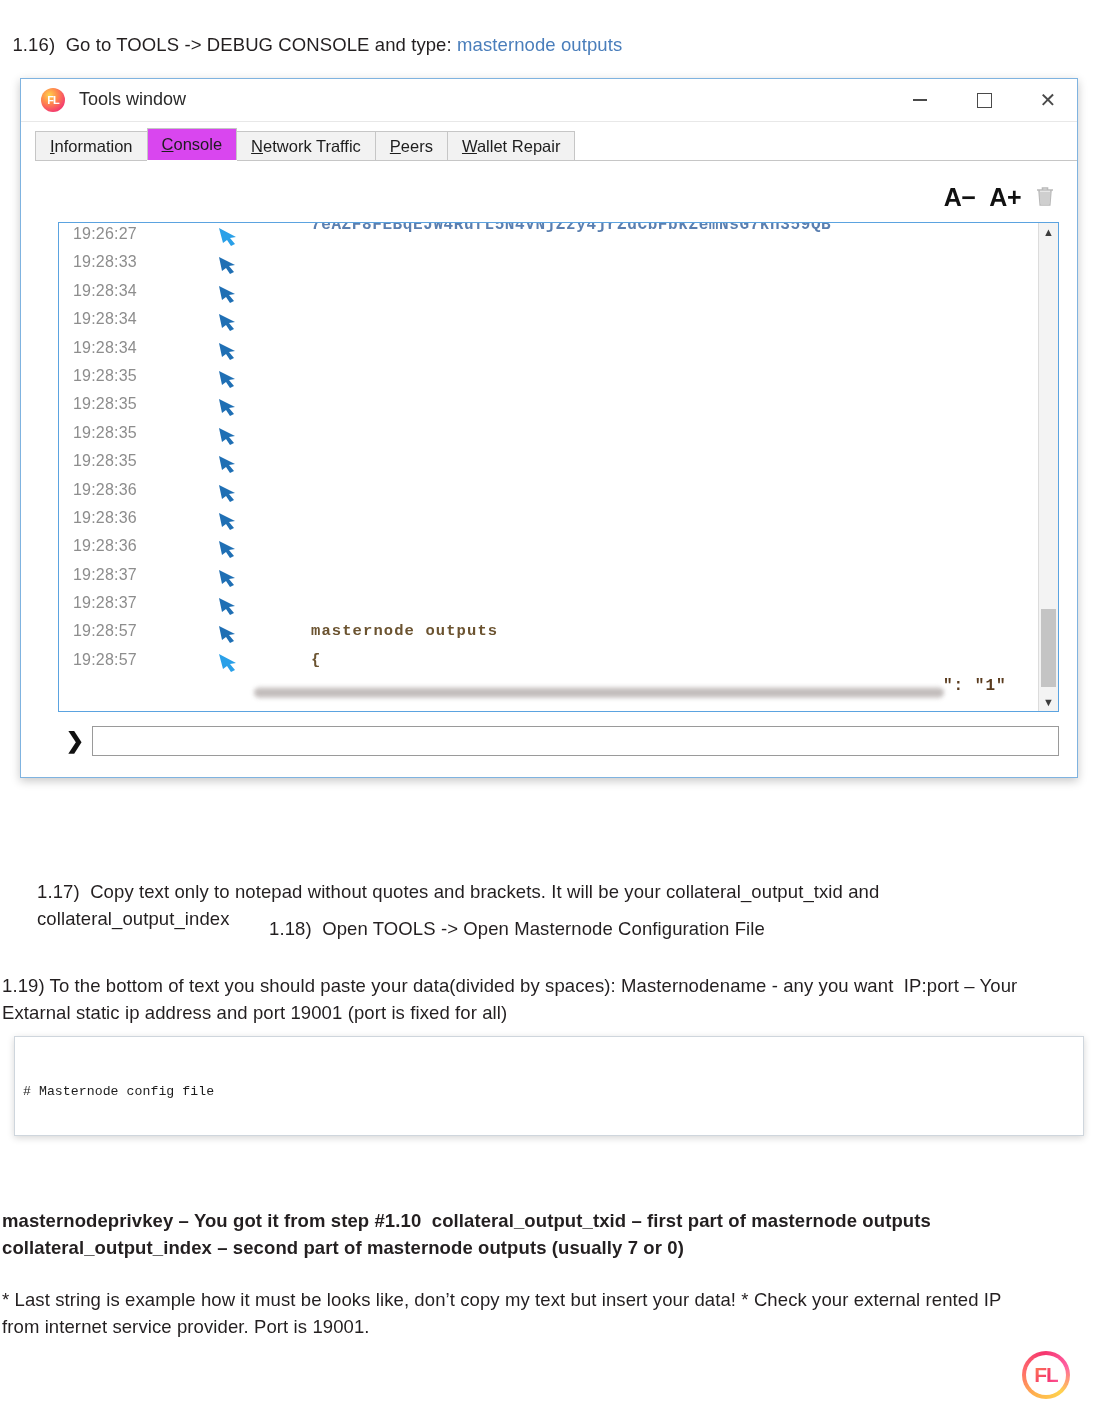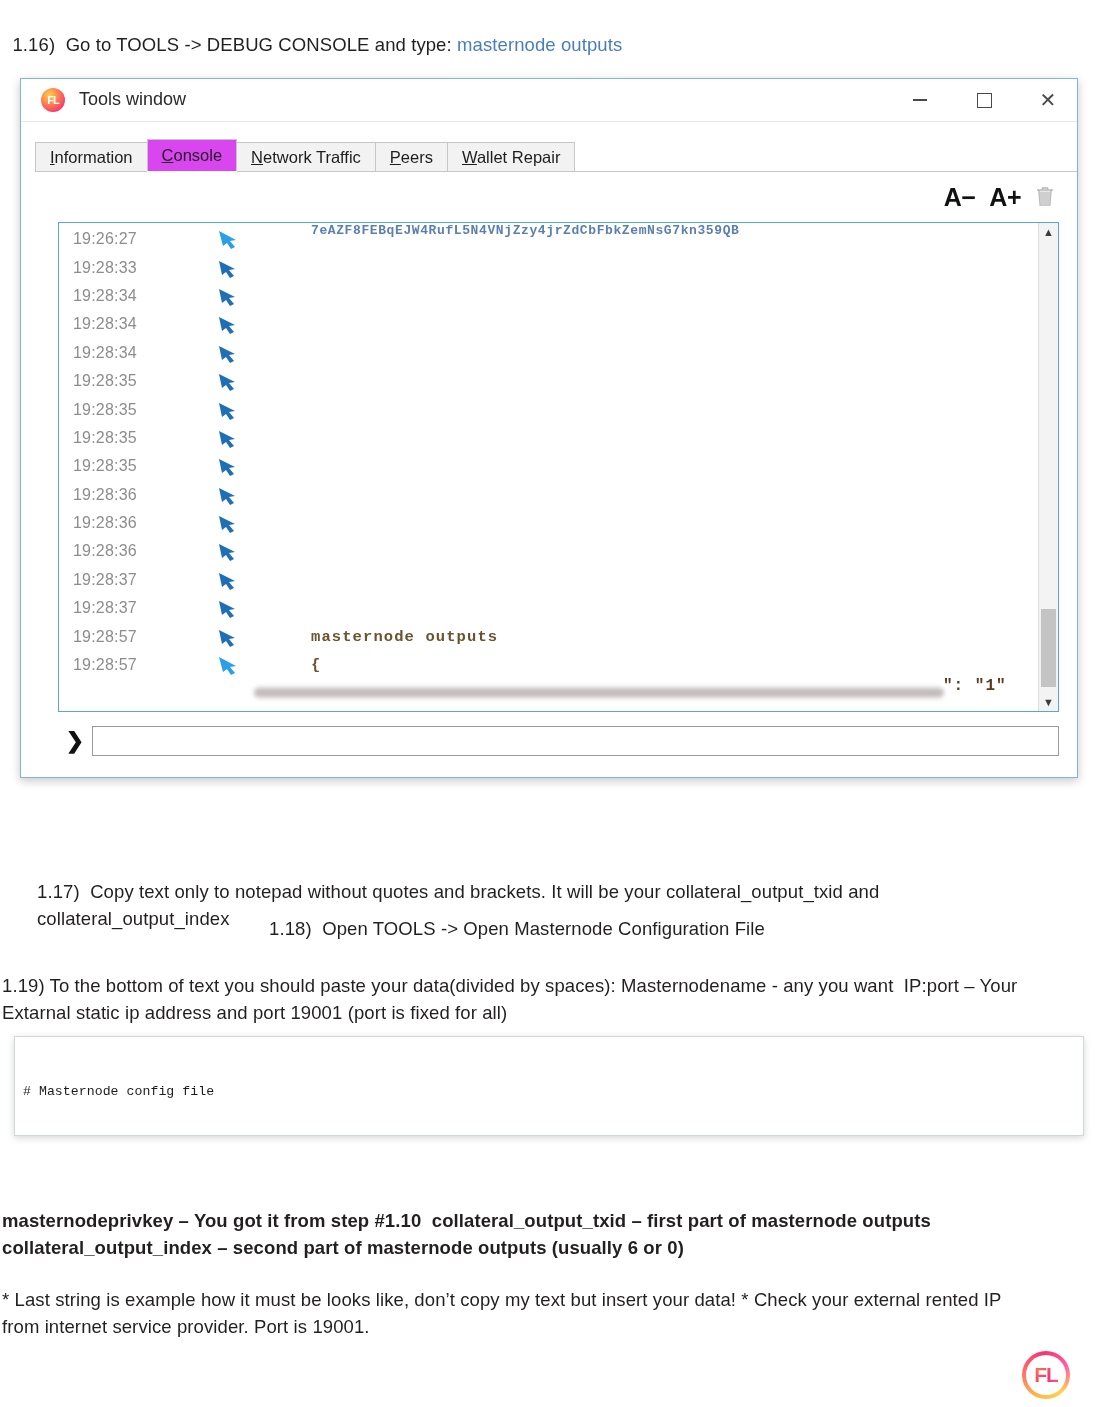--- a/index.html
+++ b/index.html
@@ -85,21 +85,21 @@
   #btn-minimize { right: 134px; }
   #btn-maximize { right: 70px; }
   #btn-close    { right: 6px; font-size: 20px; }
   .minus-glyph { display:block; width:14px; height:1.6px; background:#4a4a4a; }
   .square-glyph { display:block; width:13px; height:13px; border:1.6px solid #4a4a4a; }
 
   
   #tabstrip {
     position: relative;
     height: 31px;
-    margin: 18px 0 0 14px;
+    margin: 7px 0 0 14px;
     border-bottom: 1px solid #c6c6c6;
     display: flex;
     align-items: flex-end;
   }
   .tab {
     height: 28px;
     line-height: 28px;
     padding: 0 14px;
     font-size: 16.5px;
     color: #1d1d1d;
@@ -156,21 +156,21 @@
     display: flex;
   }
   #console-body {
     flex: 1 1 auto;
     position: relative;
     overflow: hidden;
     padding-top: 2px;
   }
   .log-row {
     display: flex;
-    align-items: center;
+    align-items: flex-start;
     height: 28.4px;
     padding-left: 14px;
     gap: 35px;
   }
   .log-time {
     width: 100px;
     flex: none;
     font-family: "Liberation Sans", sans-serif;
     font-size: 16px;
     color: #8d8d8d;
@@ -189,21 +189,21 @@
     font-size: 15.5px;
     font-weight: bold;
     color: #3b6ea5;
     letter-spacing: 1.1px;
     white-space: nowrap;
   }
   .log-msg.clipped {
     color: #5a7fb0;
     position: relative;
     top: -9px;
-    font-size: 13px;
+    font-size: 16px;
     letter-spacing: 0.6px;
   }
   .log-msg.plain {
     color: #6b5330;
     font-weight: bold;
   }
   .redacted-row { padding-left: 188px; height: 28px; position: relative; }
   .redacted-bar {
     position: absolute;
     left: 195px;
@@ -575,21 +575,21 @@
 <div class="doc-line" style="left:2px; top:915px; width:1030px;text-align:center;">1.18)  Open TOOLS -&gt; Open Masternode Configuration File</div>
 
 <div class="doc-line" style="left:2px; top:972px; width:1030px;">1.19) To the bottom of text you should paste your data(divided by spaces): Masternodename - any you want  IP:port – Your Extarnal static ip address and port 19001 (port is fixed for all)</div>
 
 <div id="config-box">
   <div class="cfg-line"># Masternode config file</div>
   <div class="cfg-line"># Example: mn1 127.0.0.2:18001 93HaYBVUCYjEMeeH1Y4sBGLALQZE1Yc1K64xiqgX37tGBDQL8Xg 2bcd3c84c84f87eaa86e4e56834c92927a07f9e18718810b92e0d0324456a67c 0</div>
   <div class="cfg-line"><span>flcmasternode1</span><span class="blur-ip"></span><span>:18001</span> <span>7</span><span class="blur-key"></span>  <span>0f5218e7ffa9c6697a65a41105c312772506b83df752940908f5b05447221503</span> </div>
 </div>
 
-<div class="doc-line bold" style="left:2px; top:1207px; width:1020px;">masternodeprivkey – You got it from step #1.10  collateral_output_txid – first part of masternode outputs collateral_output_index – second part of masternode outputs (usually 6 or 0)</div>
+<div class="doc-line bold" style="left:2px; top:1207px; width:1020px;">masternodeprivkey – You got it from step #1.10  collateral_output_txid – first part of masternode outputs collateral_output_index – second part of masternode outputs (usually 7 or 0)</div>
 
 <div class="doc-line" style="left:2px; top:1286px; width:1020px;">* Last string is example how it must be looks like, don’t copy my text but insert your data! * Check your external rented IP from internet service provider. Port is 19001.</div>
 
 <div id="footer-logo">
   <div class="inner">
     <span class="fl">FL</span>
   </div>
 </div>
 
 </body></html>

